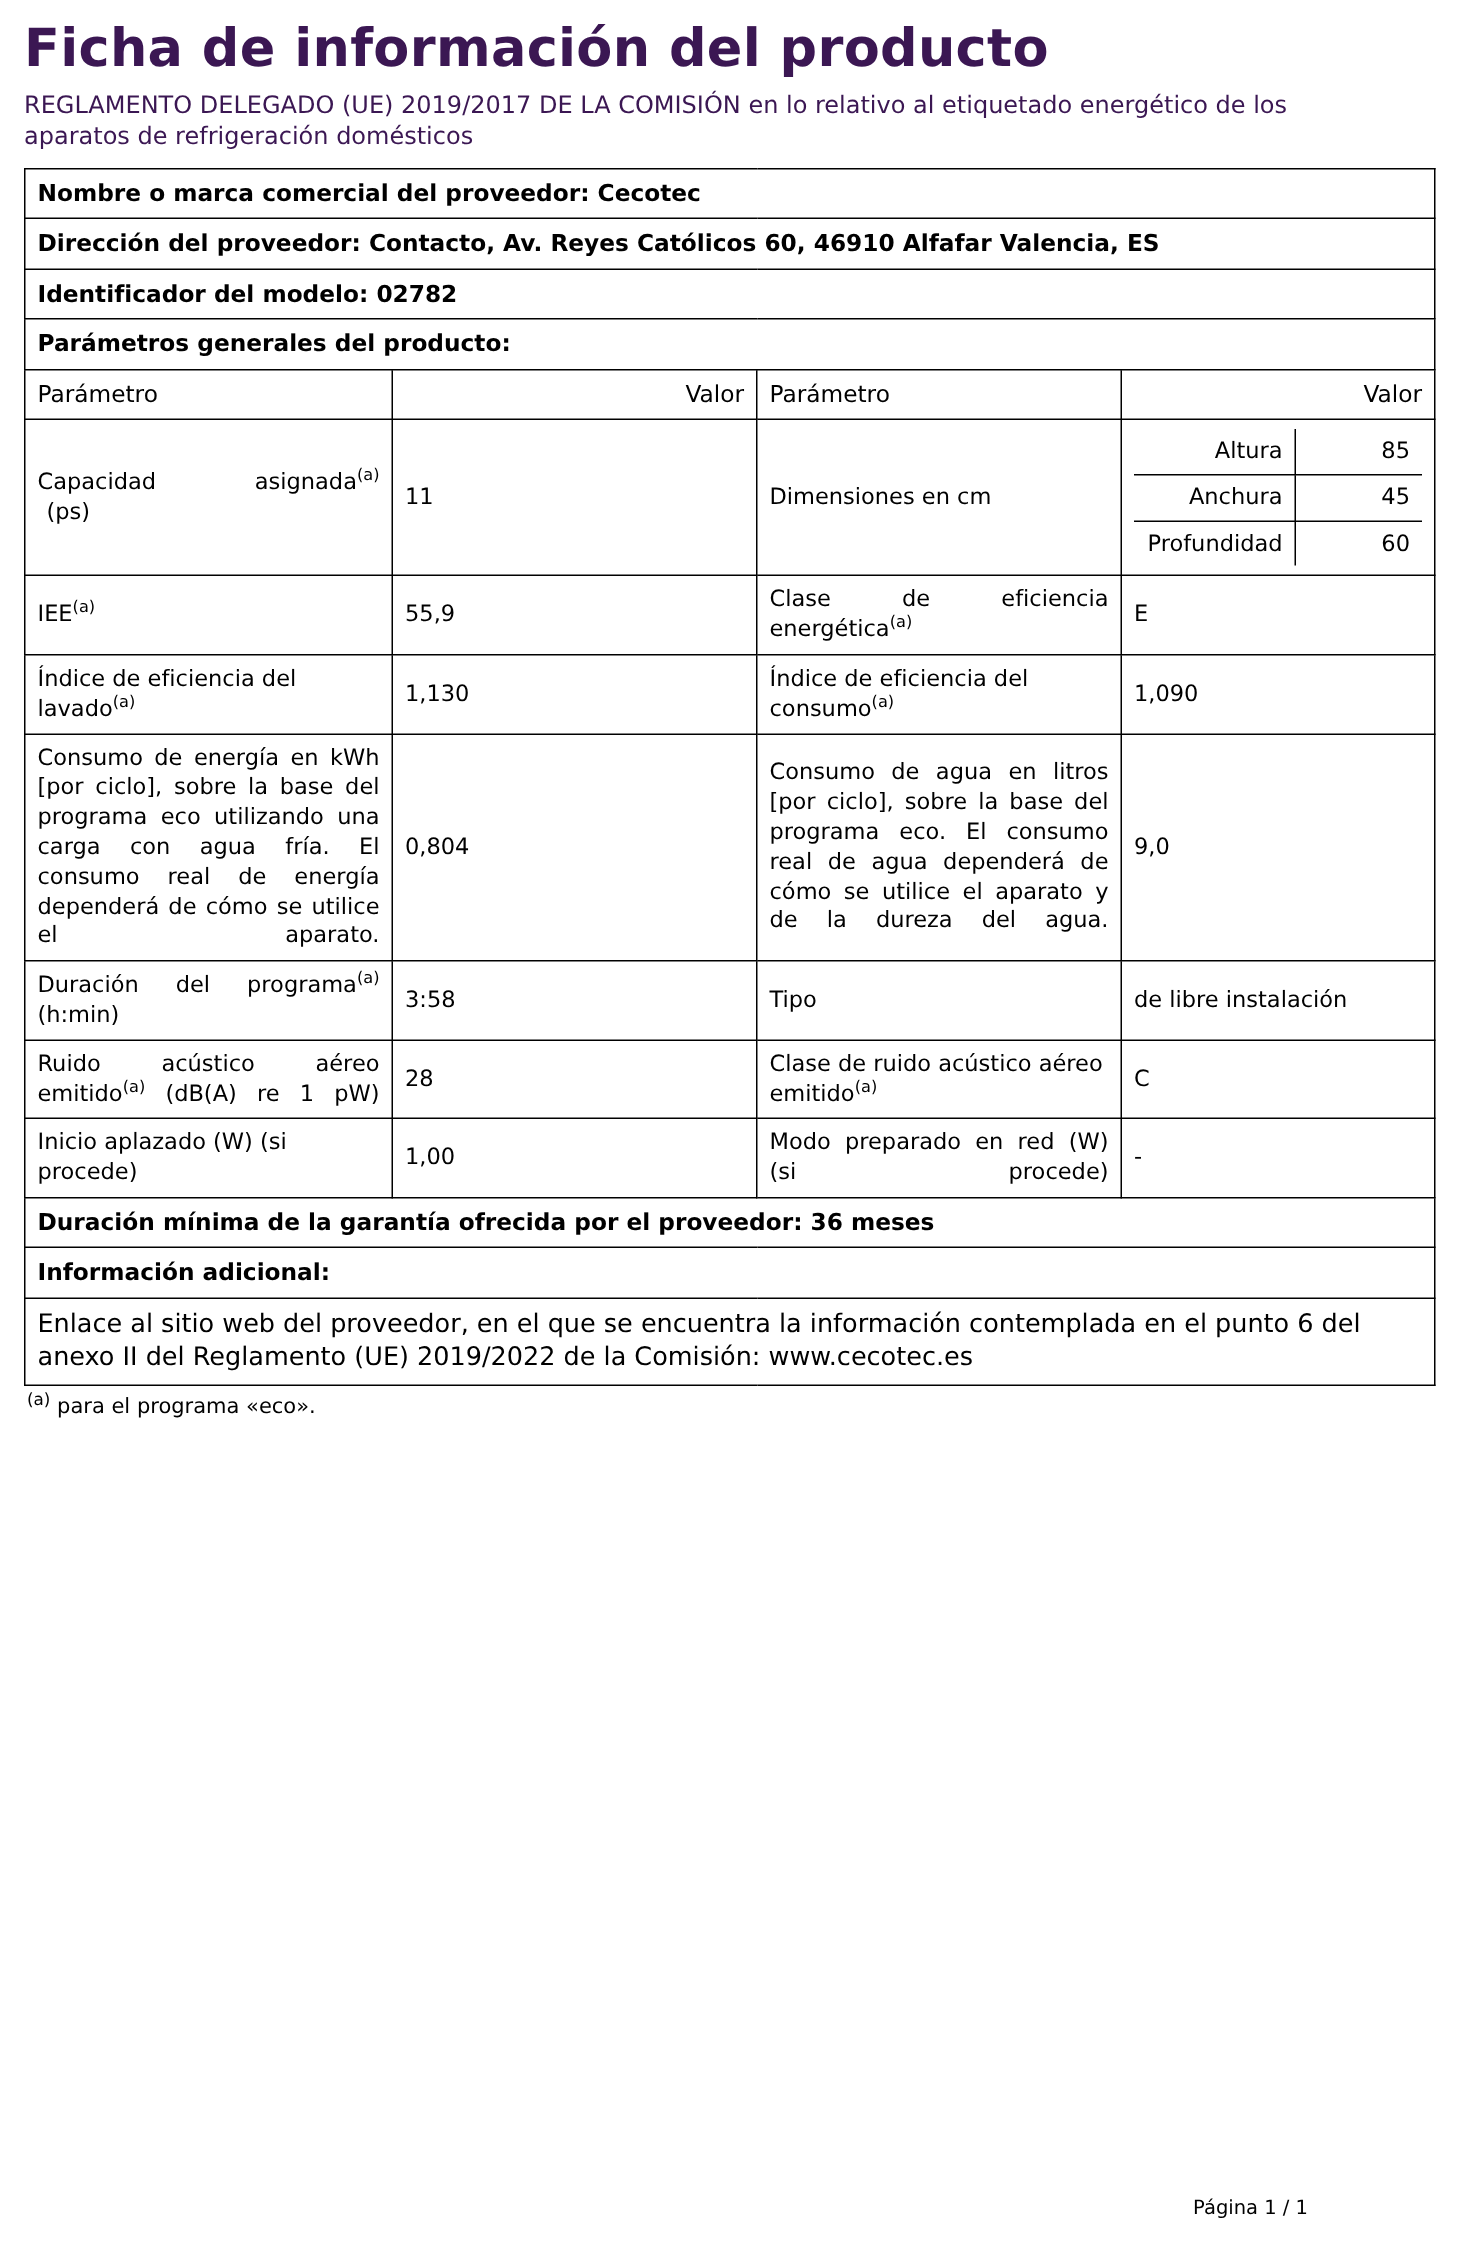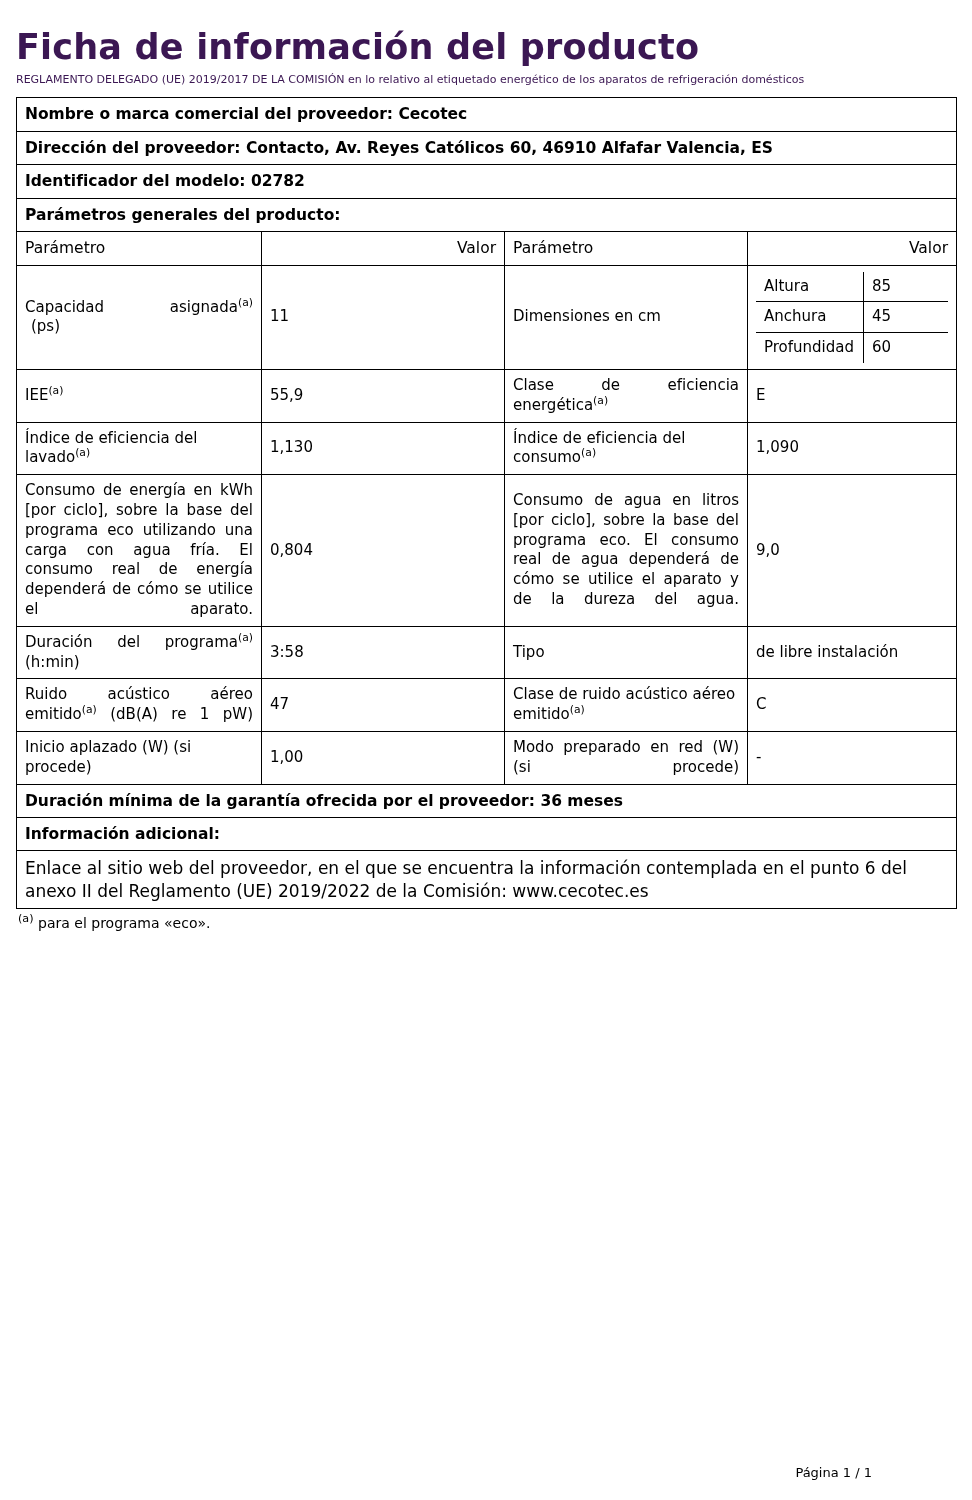--- a/index.html
+++ b/index.html
@@ -13,32 +13,32 @@
     font-family: "DejaVu Sans", sans-serif;
     color: #000000;
     position: relative;
     overflow: hidden;
   }
   .page {
     position: relative;
     width: 892px;
     height: 1500px;
     box-sizing: border-box;
-    padding: 28px 16px 0 16px;
+    padding: 14px 16px 0 16px;
   }
   h1.doc-title {
     font-size: 35px;
     font-weight: bold;
     color: #3b1753;
     margin: 0 0 6px 0;
     letter-spacing: 0.2px;
     line-height: 1.1;
   }
   .doc-subtitle {
-    font-size: 11px;
+    font-size: 16px;
     color: #3b1753;
     line-height: 1.35;
     margin: 0 0 10px 0;
     max-width: 935px;
   }
   table.fiche {
     border-collapse: collapse;
     width: 940px;
     table-layout: fixed;
     font-size: 15px;
@@ -84,21 +84,21 @@
   table.dims {
     border-collapse: collapse;
     width: 100%;
     height: 100%;
     font-size: 15px;
   }
   table.dims td {
     border: 0;
     border-bottom: 1px solid #000;
     padding: 5px 8px;
-    text-align: left;
+    text-align: right;
   }
   table.dims tr:last-child td {
     border-bottom: 0;
   }
   table.dims td.dim-label {
     border-right: 1px solid #000;
     width: 56%;
   }
   td.nopad {
     padding: 0;
@@ -219,21 +219,21 @@
 
       <tr>
         <td class="p-name"><span>Duración del programa</span><sup>(a)</sup> <span>(h:min)</span></td>
         <td class="p-val">3:58</td>
         <td class="p-name nojust">Tipo</td>
         <td class="p-val">de libre instalación</td>
       </tr>
 
       <tr>
         <td class="p-name"><span>Ruido acústico aéreo emitido</span><sup>(a)</sup> <span>(dB(A) re 1 pW)</span></td>
-        <td class="p-val">47</td>
+        <td class="p-val">28</td>
         <td class="p-name nojust"><span>Clase de ruido acústico aéreo emitido</span><sup>(a)</sup></td>
         <td class="p-val">C</td>
       </tr>
 
 
       <tr>
         <td class="p-name nojust">Inicio aplazado (W) (si procede)</td>
         <td class="p-val">1,00</td>
         <td class="p-name">Modo preparado en red (W) (si procede)</td>
         <td class="p-val">-</td>

